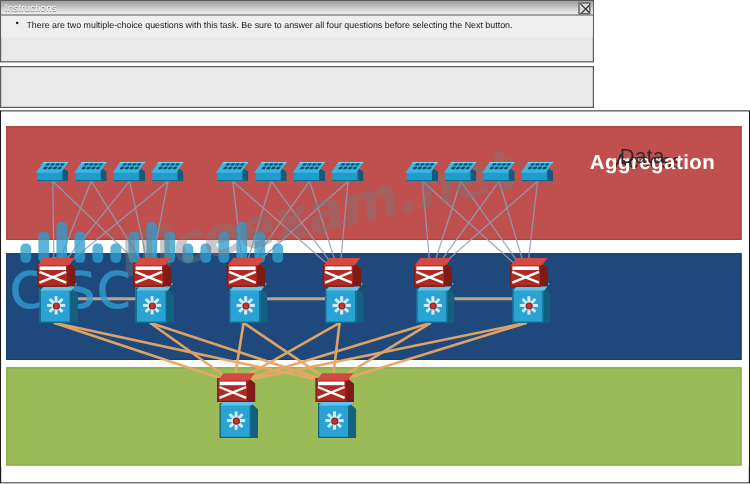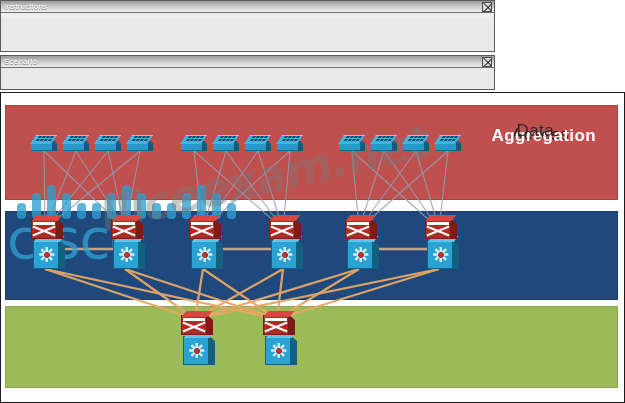--- a/index.html
+++ b/index.html
@@ -188,29 +188,26 @@
 
 <div id="root">
 
   <div class="panel" id="panel-instructions" style="top:0px;height:52px;">
     <div class="panel-title">
       <span>Instructions</span>
       <div class="close-box"></div>
     </div>
     <div class="panel-body">
       <ul class="bullets">
+        <li>There are two multiple-choice questions with this task. Be sure to answer all four questions before selecting the Next button.</li>
       </ul>
     </div>
   </div>
 
   <div class="panel" id="panel-scenario" style="top:55px;height:35px;">
-    <div class="panel-title">
-      <span>Scenario</span>
-      <div class="close-box"></div>
-    </div>
   </div>
 
   <div id="exhibit">
 
     <div id="canvas">
 
       <div class="band" id="band-access"></div>
       <div class="band" id="band-agg"></div>
       <div class="band" id="band-core"></div>
 

